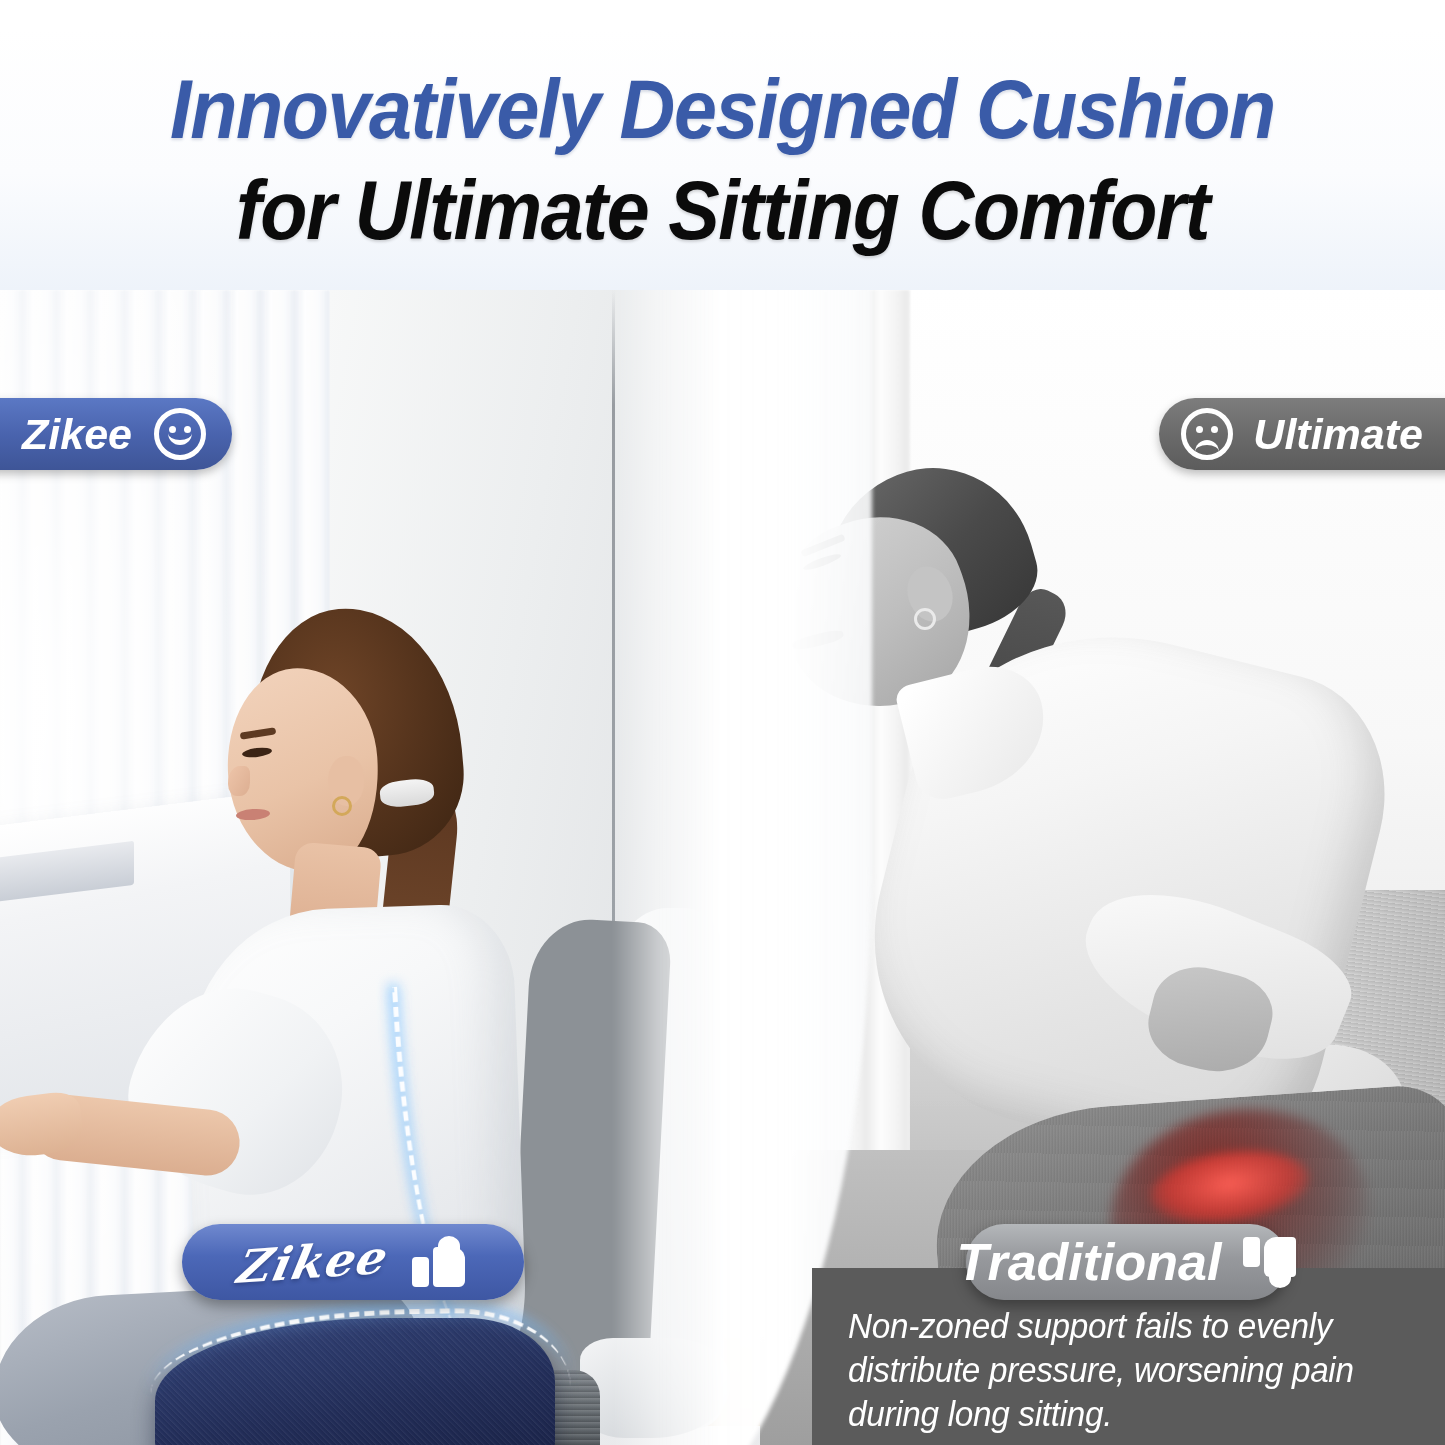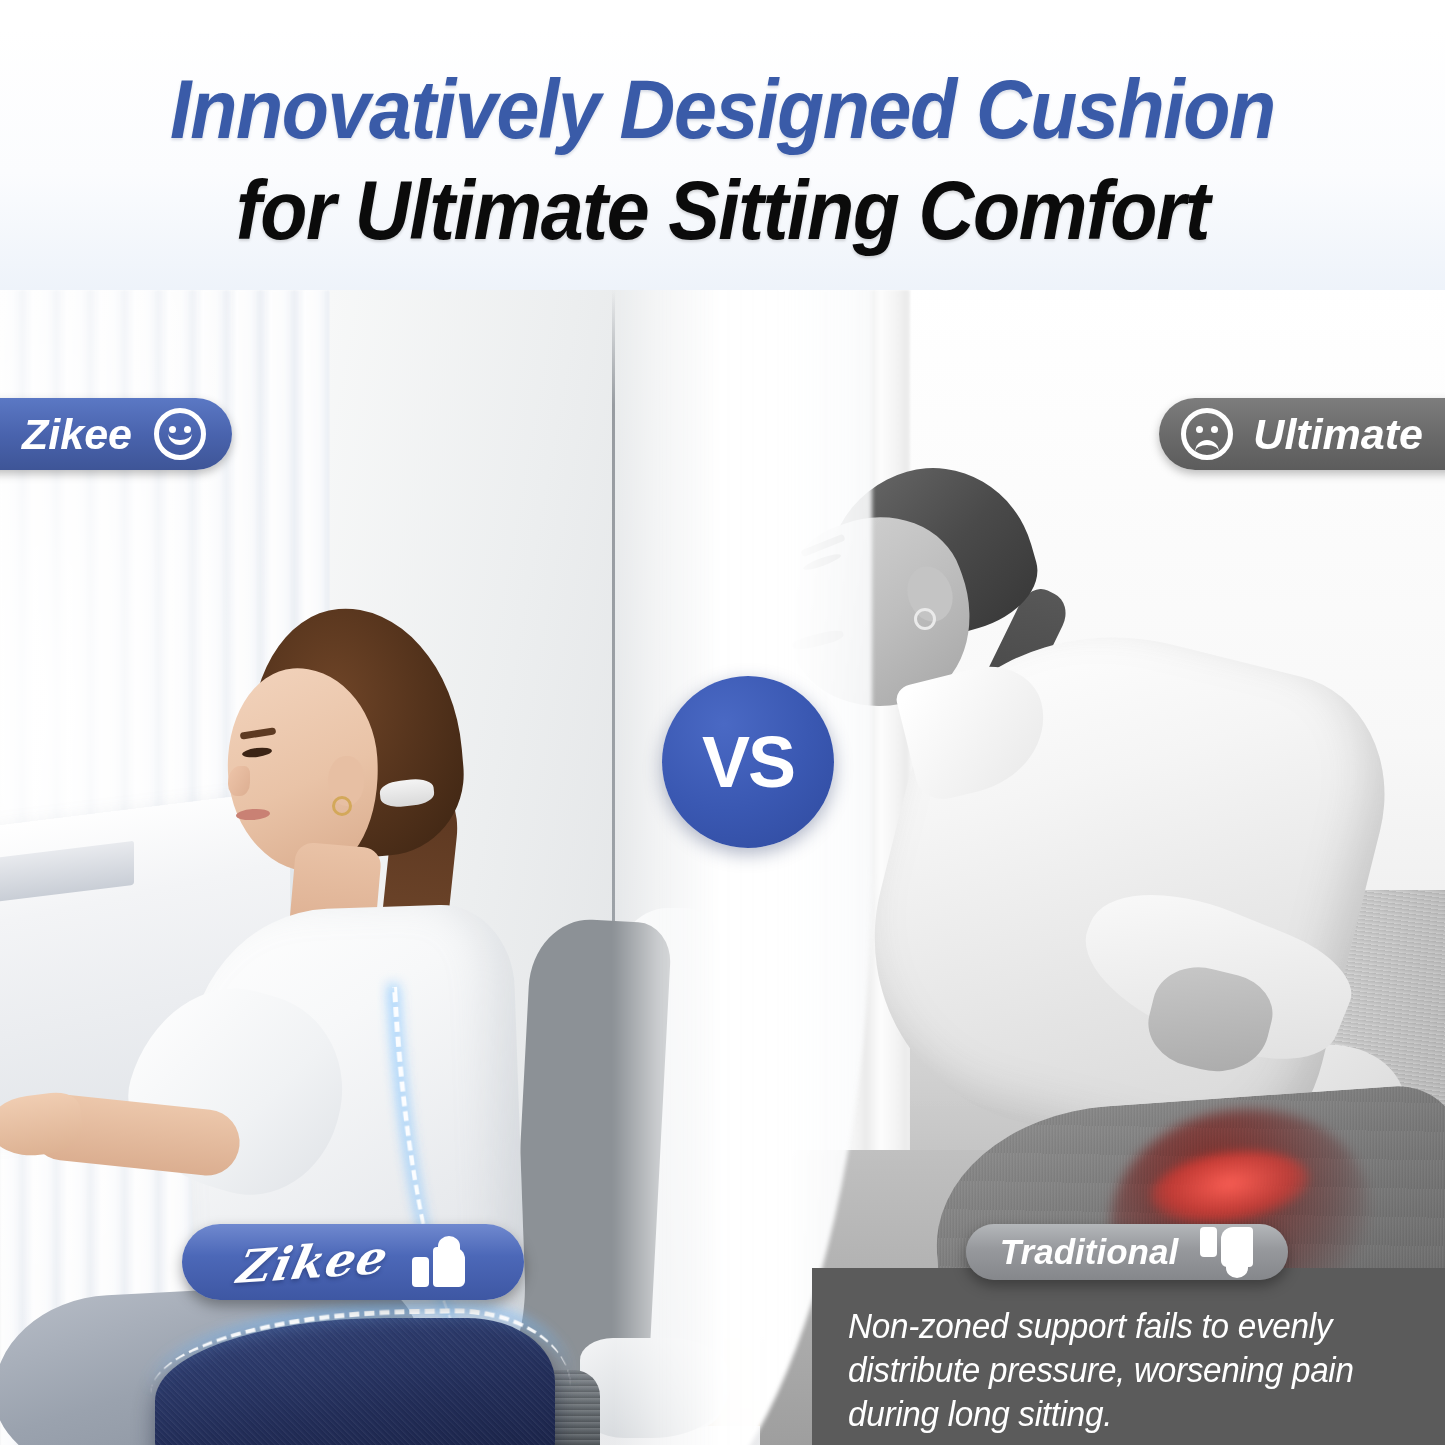--- a/index.html
+++ b/index.html
@@ -460,24 +460,24 @@
   }
   .zikee-logo {
     font-family:"DejaVu Serif", serif;
     font-style:italic; font-weight:bold;
     font-size:46px; color:#ffffff;
     letter-spacing:1px;
     transform:skewX(-16deg) rotate(-4deg);
     text-shadow:0 2px 4px rgba(20,34,80,0.45);
   }
   .badge-traditional {
-    left:966px; top:1196px; width:322px; height:56px;
+    left:966px; top:1196px; width:322px; height:76px;
     gap:22px;
     background:linear-gradient(180deg,#b4b7ba 0%,#97999d 44%,#85878b 100%);
-    color:#ffffff; font-style:italic; font-weight:bold; font-size:35px;
+    color:#ffffff; font-style:italic; font-weight:bold; font-size:52px;
   }
   .thumb { width:54px; height:54px; position:relative; flex:0 0 auto; }
   .thumb .pad {
     position:absolute; width:17px; height:30px; background:#ffffff; border-radius:4px;
   }
   .thumb .palm {
     position:absolute; width:32px; height:40px; background:#ffffff;
   }
   .thumb-up .pad { left:0; bottom:2px; }
   .thumb-up .palm { left:21px; bottom:2px; border-radius:4px 12px 6px 4px; }
@@ -615,23 +615,20 @@
 
   <div class="badge badge-without">
     <span class="face-icon">
       <span class="eye l"></span>
         <span class="eye r"></span>
       <span class="mouth-sad"></span>
     </span>
     <span>Ultimate</span>
   </div>
 
-  <div class="vs">
-    <span>VS</span>
-  </div>
 
   <div class="brand-badge badge-zikee">
     <span class="zikee-logo">Zikee</span>
     <span class="thumb thumb-up">
       <span class="pad"></span>
         <span class="palm"></span>
         <span class="tip"></span>
     </span>
   </div>
 

